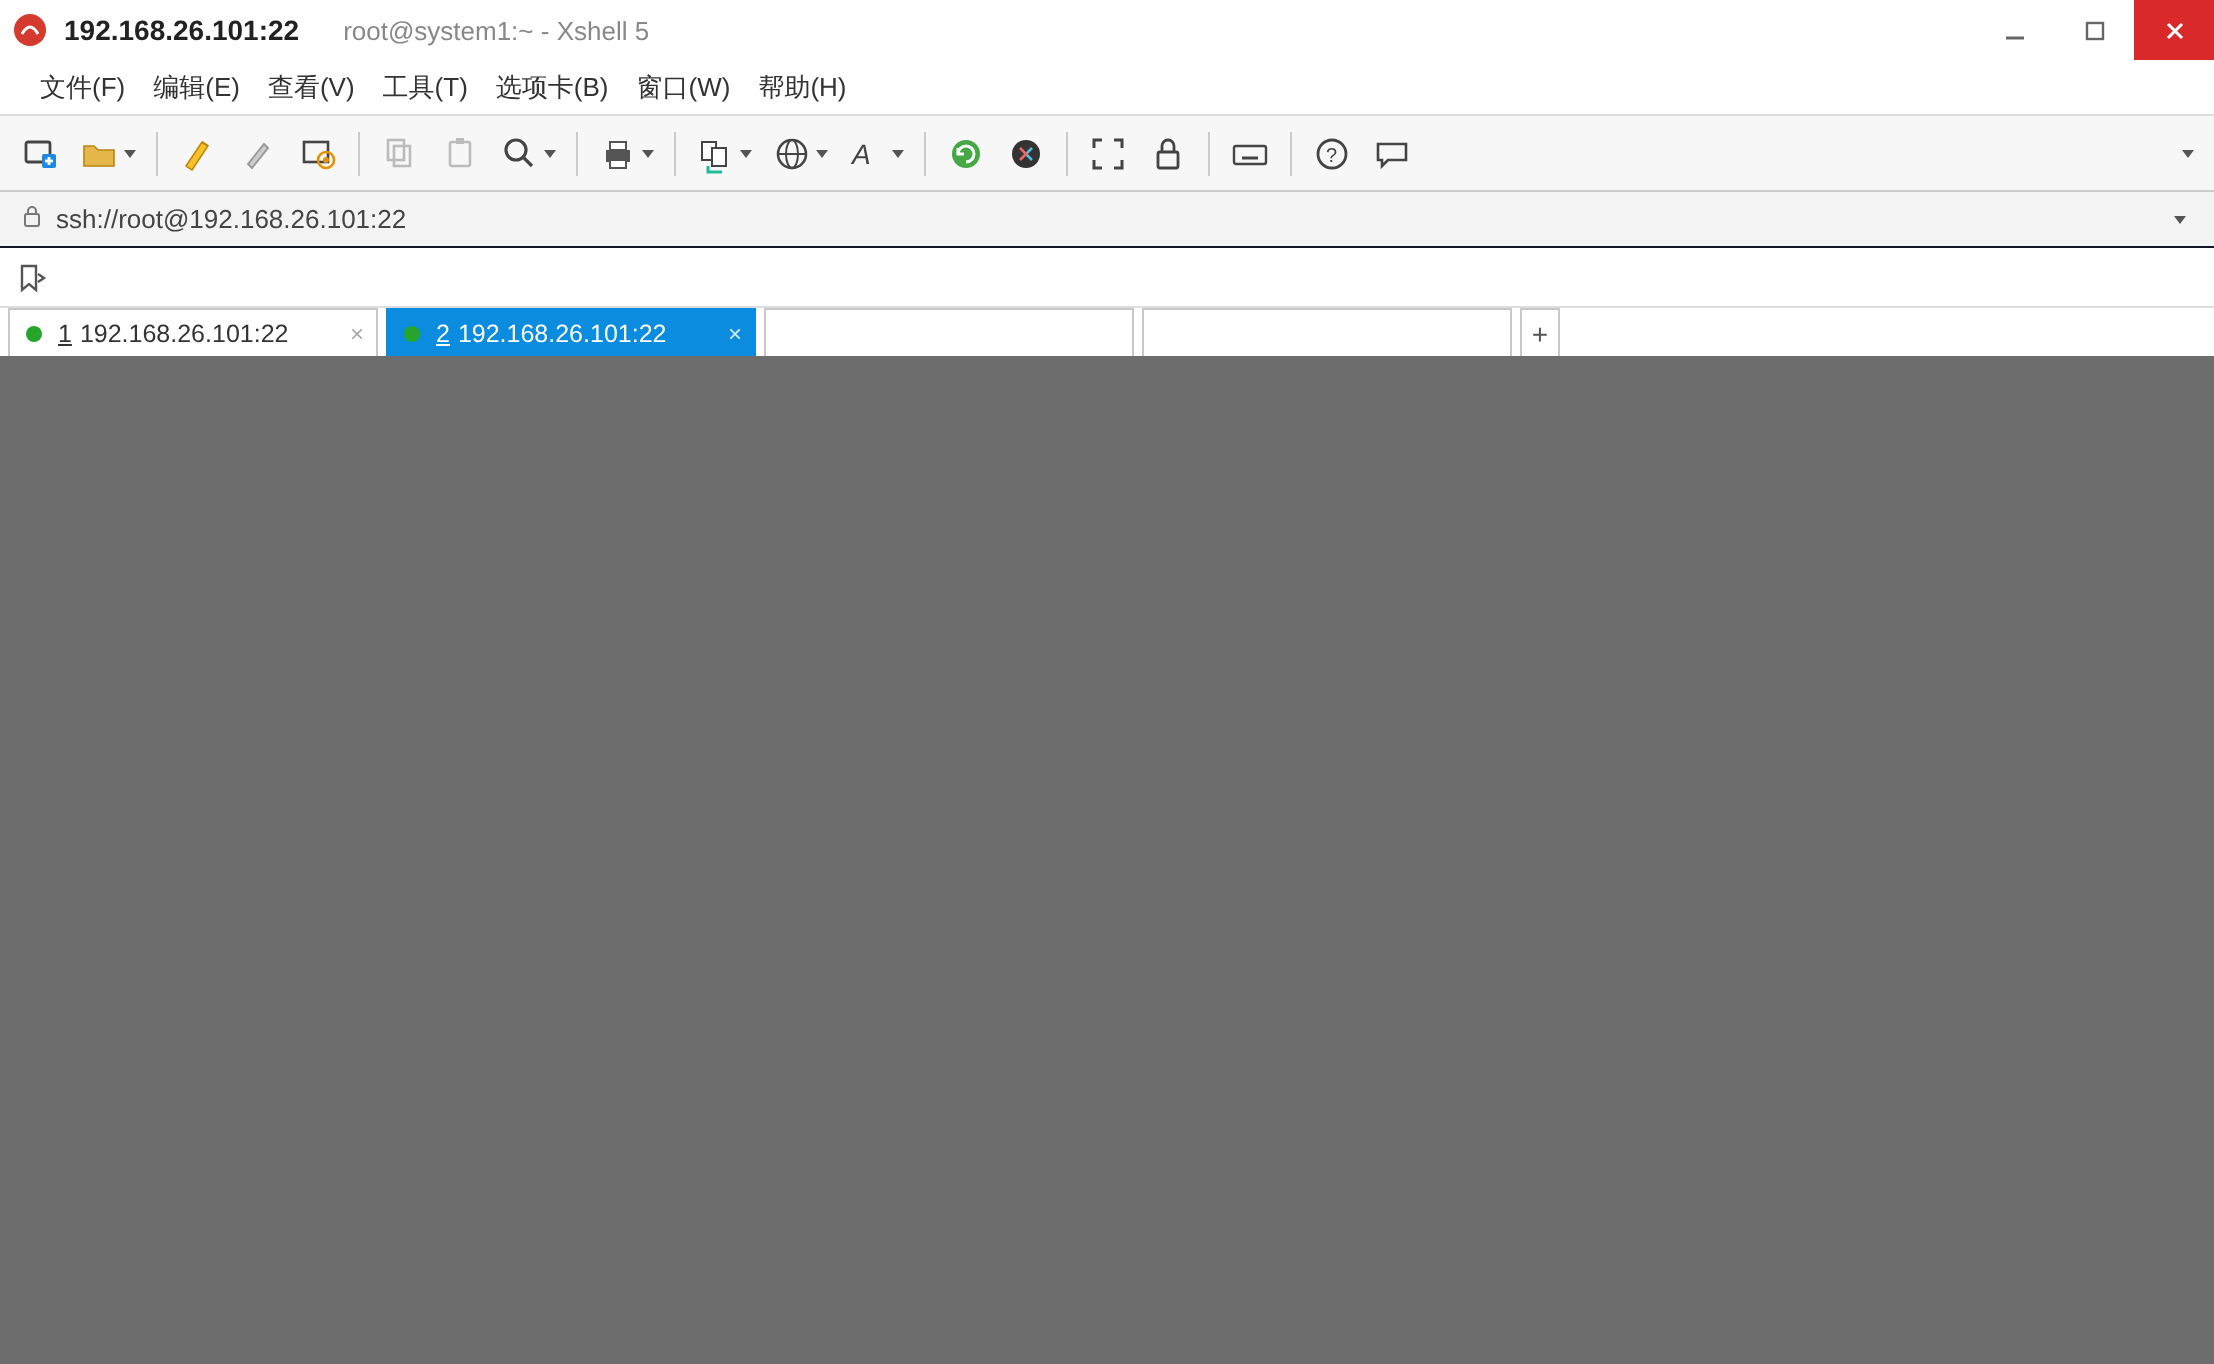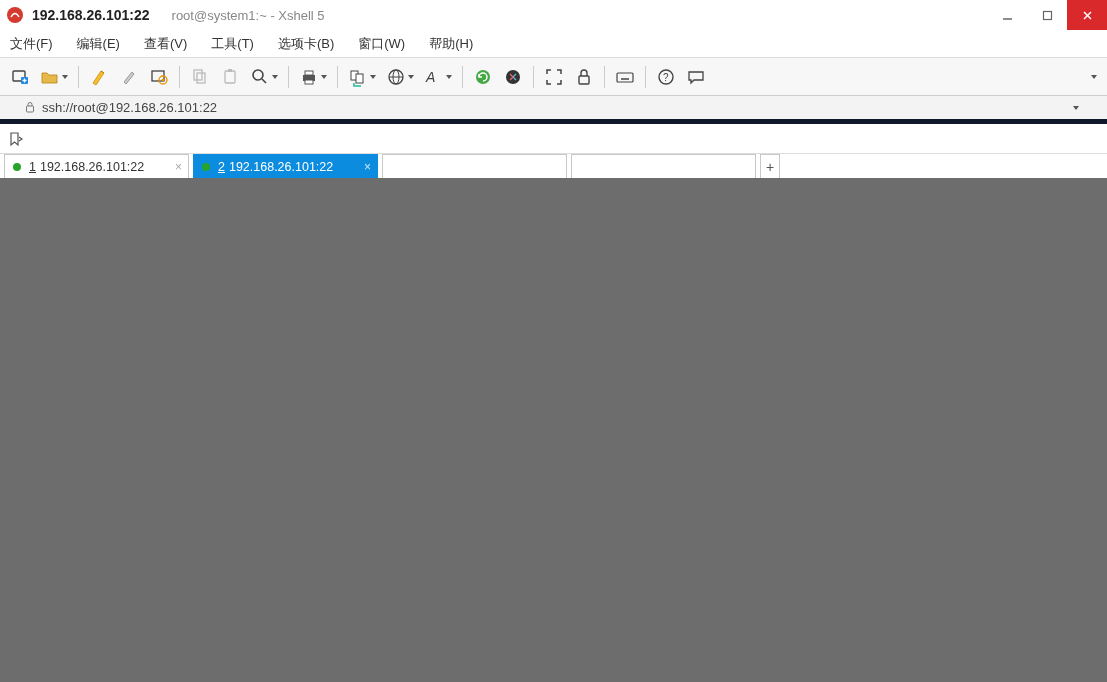--- a/index.html
+++ b/index.html
@@ -7,34 +7,34 @@
 
   .titlebar { height: 30px; background: #ffffff; display: flex; align-items: center; padding: 0 0 0 6px; }
   .app-icon { width: 18px; height: 18px; margin-right: 8px; }
   .title-host { font-weight: bold; font-size: 14px; color: #222; margin-right: 10px; }
   .title-sub { font-size: 13px; color: #888; margin-left: 12px; }
   .title-spacer { flex: 1; }
   .win-btn { width: 40px; height: 30px; display: flex; align-items: center; justify-content: center; }
   .win-btn.close { background: #d9292b; color: #fff; }
   .win-btn svg { width: 11px; height: 11px; }
 
-  .menubar { height: 28px; background: #fff; display: flex; align-items: center; padding: 0 10px; gap: 24px; border-bottom: 1px solid #ddd; }
+  .menubar { height: 28px; background: #fff; display: flex; align-items: center; padding: 0 20px; gap: 14px; border-bottom: 1px solid #ddd; }
   .menu-item { font-size: 13px; color: #333; cursor: default; }
 
   .toolbar { height: 38px; background: #f7f7f7; display: flex; align-items: center; padding: 0 6px; gap: 2px; border-bottom: 1px solid #ccc; }
   .tb-btn { width: 28px; height: 28px; display: flex; align-items: center; justify-content: center; border-radius: 2px; }
   .tb-btn.with-arrow { width: 36px; justify-content: flex-start; padding-left: 4px; position: relative; }
   .tb-btn.with-arrow::after { content: ""; position: absolute; right: 4px; top: 50%; transform: translateY(-50%); border-left: 3px solid transparent; border-right: 3px solid transparent; border-top: 4px solid #555; }
   .tb-sep { width: 1px; height: 22px; background: #ccc; margin: 0 4px; }
   .tb-btn svg { width: 20px; height: 20px; }
   .toolbar-spacer { flex: 1; }
   .tb-drop { width: 14px; display: flex; align-items: center; justify-content: center; }
   .tb-drop::after { content: ""; border-left: 3px solid transparent; border-right: 3px solid transparent; border-top: 4px solid #555; }
 
-  .addrbar { height: 28px; background: #f3f3f3; display: flex; align-items: center; padding: 0 24px; border-bottom: 5px solid #0f172a; }
+  .addrbar { height: 28px; background: #f3f3f3; display: flex; align-items: center; padding: 0 10px; border-bottom: 1px solid #0f172a; }
   .addr-lock { margin-right: 6px; color: #777; }
   .addr-text { font-size: 13px; color: #444; flex: 1; }
   .addr-drop { width: 14px; display: flex; justify-content: center; }
   .addr-drop::after { content: ""; border-left: 3px solid transparent; border-right: 3px solid transparent; border-top: 4px solid #555; }
 
   .hintbar { height: 30px; background: #fff; display: flex; align-items: center; padding: 0 8px; border-bottom: 1px solid #ddd; }
   .hint-icon { width: 16px; height: 16px; margin-right: 6px; color: #555; }
   .hint-text { font-size: 13px; color: #555; }
 
   .tabbar { height: 24px; background: #fff; display: flex; align-items: stretch; padding: 0 4px; position: relative; }

